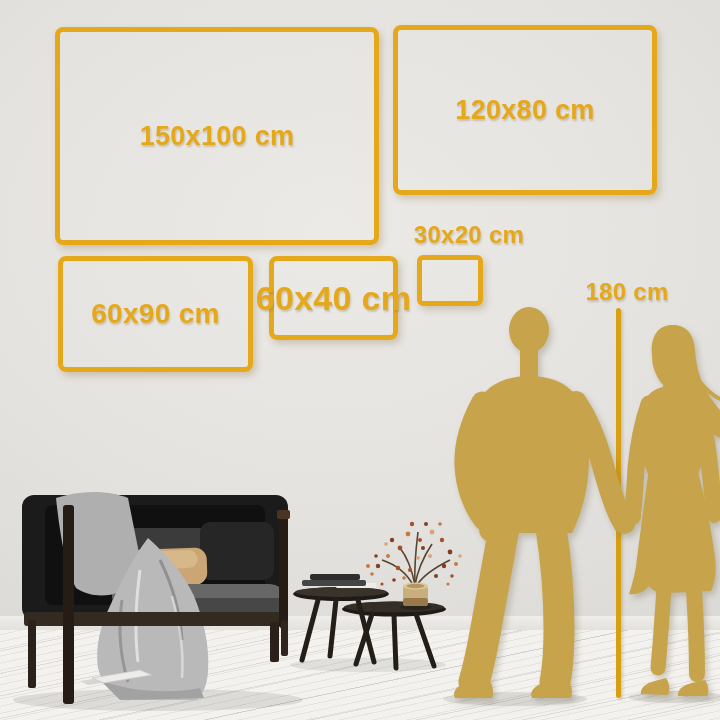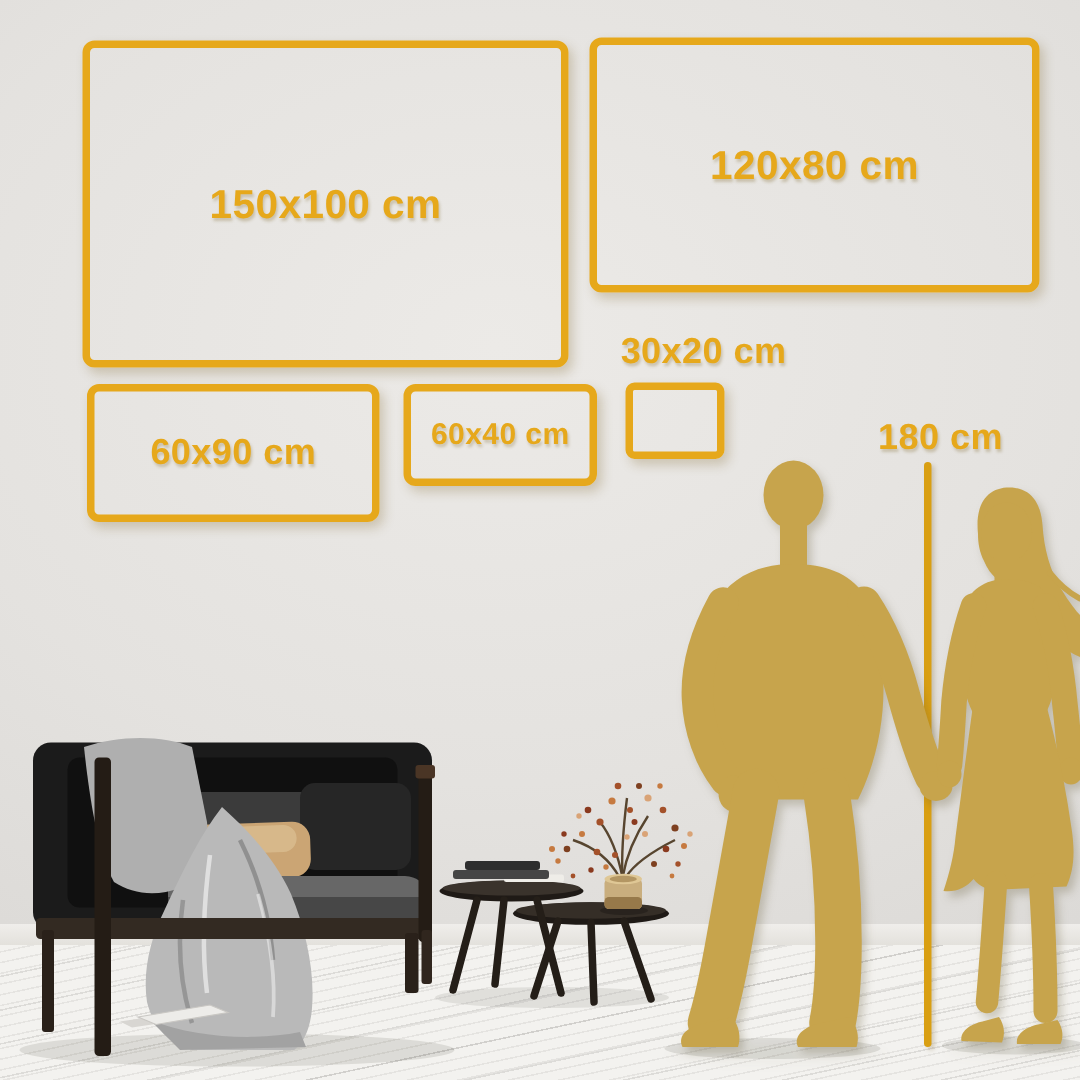--- a/index.html
+++ b/index.html
@@ -22,23 +22,23 @@
       background:
         repeating-linear-gradient(to bottom, rgba(130,128,124,0.20) 0 1px, transparent 1px 22px),
         repeating-linear-gradient(to bottom, rgba(165,162,158,0.18) 0 1px, transparent 1px 7px);}
   
   .frame{position:absolute;box-sizing:border-box;border:5px solid var(--accent-gold);
          border-radius:8px;display:flex;align-items:center;justify-content:center;
          box-shadow:3px 4px 7px rgba(130,105,45,0.28);}
   .frame .lbl{color:var(--accent-gold);font-weight:bold;letter-spacing:.3px;
               text-shadow:1px 2px 2px rgba(130,105,45,0.30);white-space:nowrap;}
   .f1{left:55px;top:27px;width:324px;height:218px;font-size:27px;}
-  .f2{left:393px;top:25px;width:300px;height:170px;font-size:27px;}
-  .f3{left:58px;top:256px;width:195px;height:92px;font-size:24px;}
-  .f4{left:269px;top:256px;width:129px;height:68px;font-size:20px;}
+  .f2{left:393px;top:25px;width:264px;height:170px;font-size:27px;}
+  .f3{left:58px;top:256px;width:195px;height:116px;font-size:28px;}
+  .f4{left:269px;top:256px;width:129px;height:84px;font-size:34px;}
   .f5{left:417px;top:255px;width:66px;height:51px;border-radius:6px;border-width:5px;}
   .float-lbl{position:absolute;color:var(--accent-gold);font-weight:bold;letter-spacing:.3px;
              text-shadow:1px 2px 2px rgba(130,105,45,0.30);text-align:center;white-space:nowrap;}
   .lbl30{left:394px;top:221px;width:150px;font-size:24px;}
   .lbl180{left:562px;top:278px;width:130px;font-size:24px;}
   .ruler{position:absolute;left:616px;top:308px;width:5px;height:390px;border-radius:3px;
          background:var(--ruler-gold);box-shadow:2px 2px 3px rgba(120,95,40,0.25);}
   svg.layer{position:absolute;left:0;top:0;pointer-events:none;}
   .figures{filter:drop-shadow(3px 4px 3px rgba(100,88,55,0.28));}
 </style>

